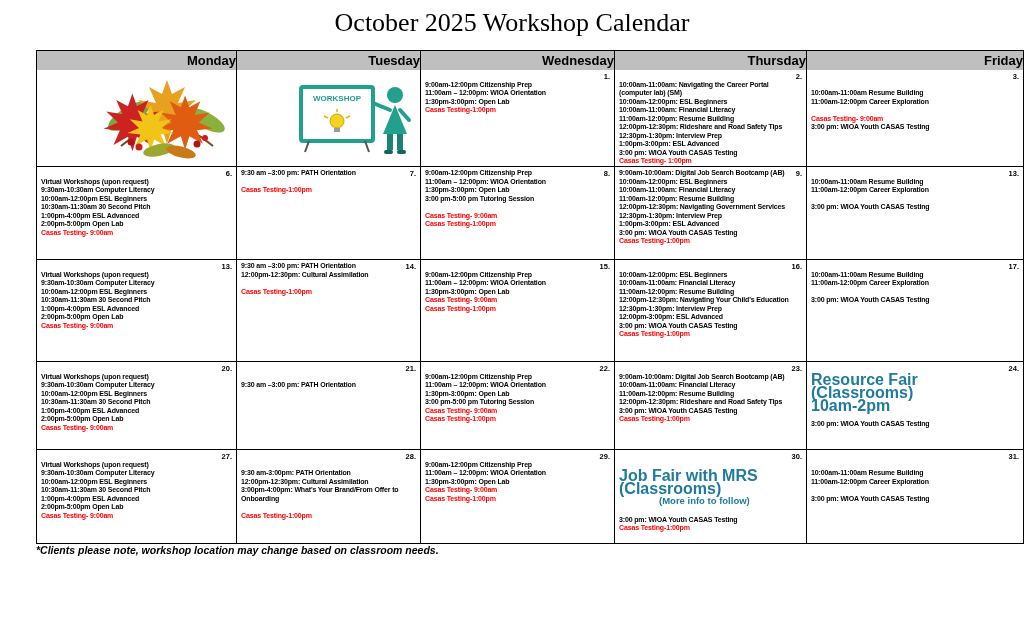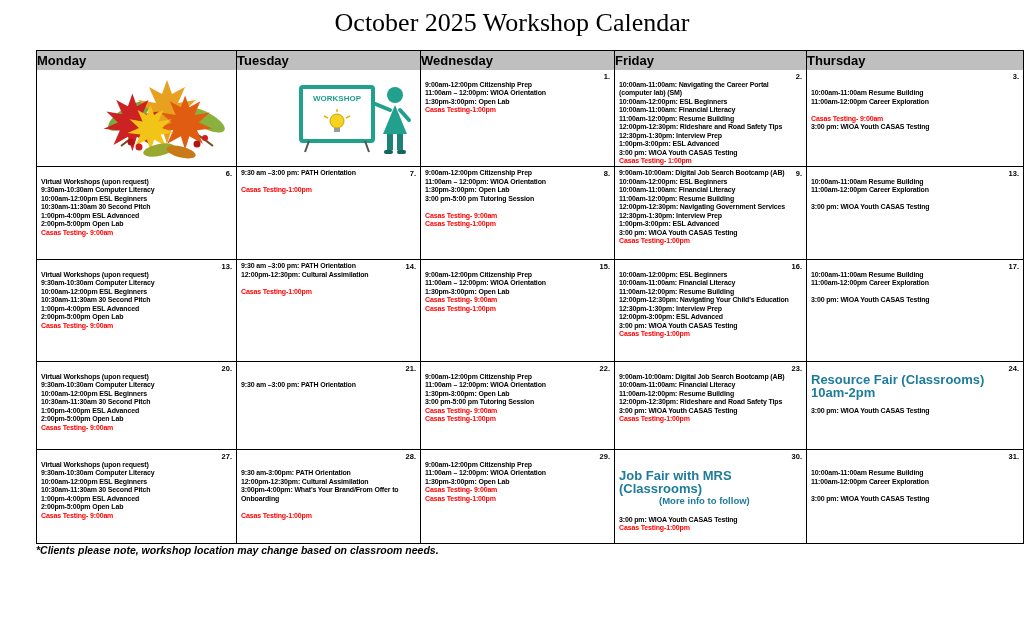--- a/index.html
+++ b/index.html
@@ -11,56 +11,56 @@
     position:absolute;top:8px;left:0;width:1024px;text-align:center;
     font-family:"Liberation Serif",serif;font-size:26px;color:#000;
   }
   .cal{
     position:absolute;left:36px;top:50px;width:986px;
     border:1.5px solid #000;box-sizing:content-box;background:#fff;
   }
   .hdr-row{display:grid;grid-template-columns:200px 184px 194px 192px 216px;height:19px;background:#bfbfbf;}
   .hdr{
     border-right:1px solid #000;border-bottom:1px solid #000;
-    font-weight:bold;font-size:13px;line-height:19px;text-align:left;color:#000;box-sizing:border-box;
+    font-weight:bold;font-size:13px;line-height:19px;text-align:right;color:#000;box-sizing:border-box;
   }
   .hdr:last-child{border-right:none;}
   .week-row{display:grid;grid-template-columns:200px 184px 194px 192px 216px;}
   .w0{height:97px}.w1{height:93px}.w2{height:102px}.w3{height:88px}.w4{height:93px}
   .cell{
     position:relative;border-right:1px solid #000;border-bottom:1px solid #000;
     padding:2px 3px 0 4px;box-sizing:border-box;overflow:hidden;background:#fff;
   }
   .week-row .cell:last-child{border-right:none;}
   .w4 .cell{border-bottom:none;}
   .date{position:absolute;top:2px;right:4px;font-size:7.5px;font-weight:bold;color:#000;}
   .line{
     font-weight:bold;font-size:7px;line-height:8.5px;letter-spacing:-0.15px;color:#000;
   }
   .line.red{color:#ff0000;}
-  .line.blue{color:#1e7b9c;font-size:13px;line-height:13px;letter-spacing:0;}
+  .line.blue{color:#1e7b9c;font-size:16px;line-height:13px;letter-spacing:0;}
   .line.blue2{color:#1e7b9c;font-size:9.5px;line-height:12px;letter-spacing:0;padding-left:40px;}
   .imgcell{display:flex;align-items:center;justify-content:flex-end;}
   .footnote{
     position:absolute;left:36px;top:544px;font-size:10.5px;font-weight:bold;font-style:italic;color:#000;
   }
   svg{display:block;}
 </style>
 </head>
 <body>
 
 <div class="title">October 2025 Workshop Calendar</div>
 
 <div class="cal" id="cal">
     <div class="hdr-row">
       <div class="hdr">Monday</div>
       <div class="hdr">Tuesday</div>
       <div class="hdr">Wednesday</div>
+      <div class="hdr">Thursday</div>
       <div class="hdr">Friday</div>
-      <div class="hdr">Thursday</div>
     </div>
     <div class="week-row w0">
       <div class="cell imgcell">
   <svg width="132" height="86" viewBox="0 0 132 86">
     <ellipse cx="28" cy="40" rx="24" ry="9" transform="rotate(-32 28 40)" fill="#7aa83c"></ellipse>
     <ellipse cx="104" cy="44" rx="22" ry="8" transform="rotate(28 104 44)" fill="#8ab03e"></ellipse>
     <path d="M20 70 Q45 50 66 44 Q90 52 112 70" stroke="#7a4a1e" stroke-width="2" fill="none"></path>
     <polygon fill="#e8a020" points="66,4 71,18 84,11 77,27 95,24 82,36 98,43 80,45 87,61 71,52 66,68 61,52 45,61 52,45 34,43 50,36 37,24 55,27 48,11 61,18"></polygon>
     <polygon fill="#cc2222" transform="translate(-28,14) scale(0.9)" points="66,4 71,18 84,11 77,27 95,24 82,36 98,43 80,45 87,61 71,52 66,68 61,52 45,61 52,45 34,43 50,36 37,24 55,27 48,11 61,18"></polygon>
     <polygon fill="#e05c10" transform="translate(28,16) scale(0.85)" points="66,4 71,18 84,11 77,27 95,24 82,36 98,43 80,45 87,61 71,52 66,68 61,52 45,61 52,45 34,43 50,36 37,24 55,27 48,11 61,18"></polygon>

